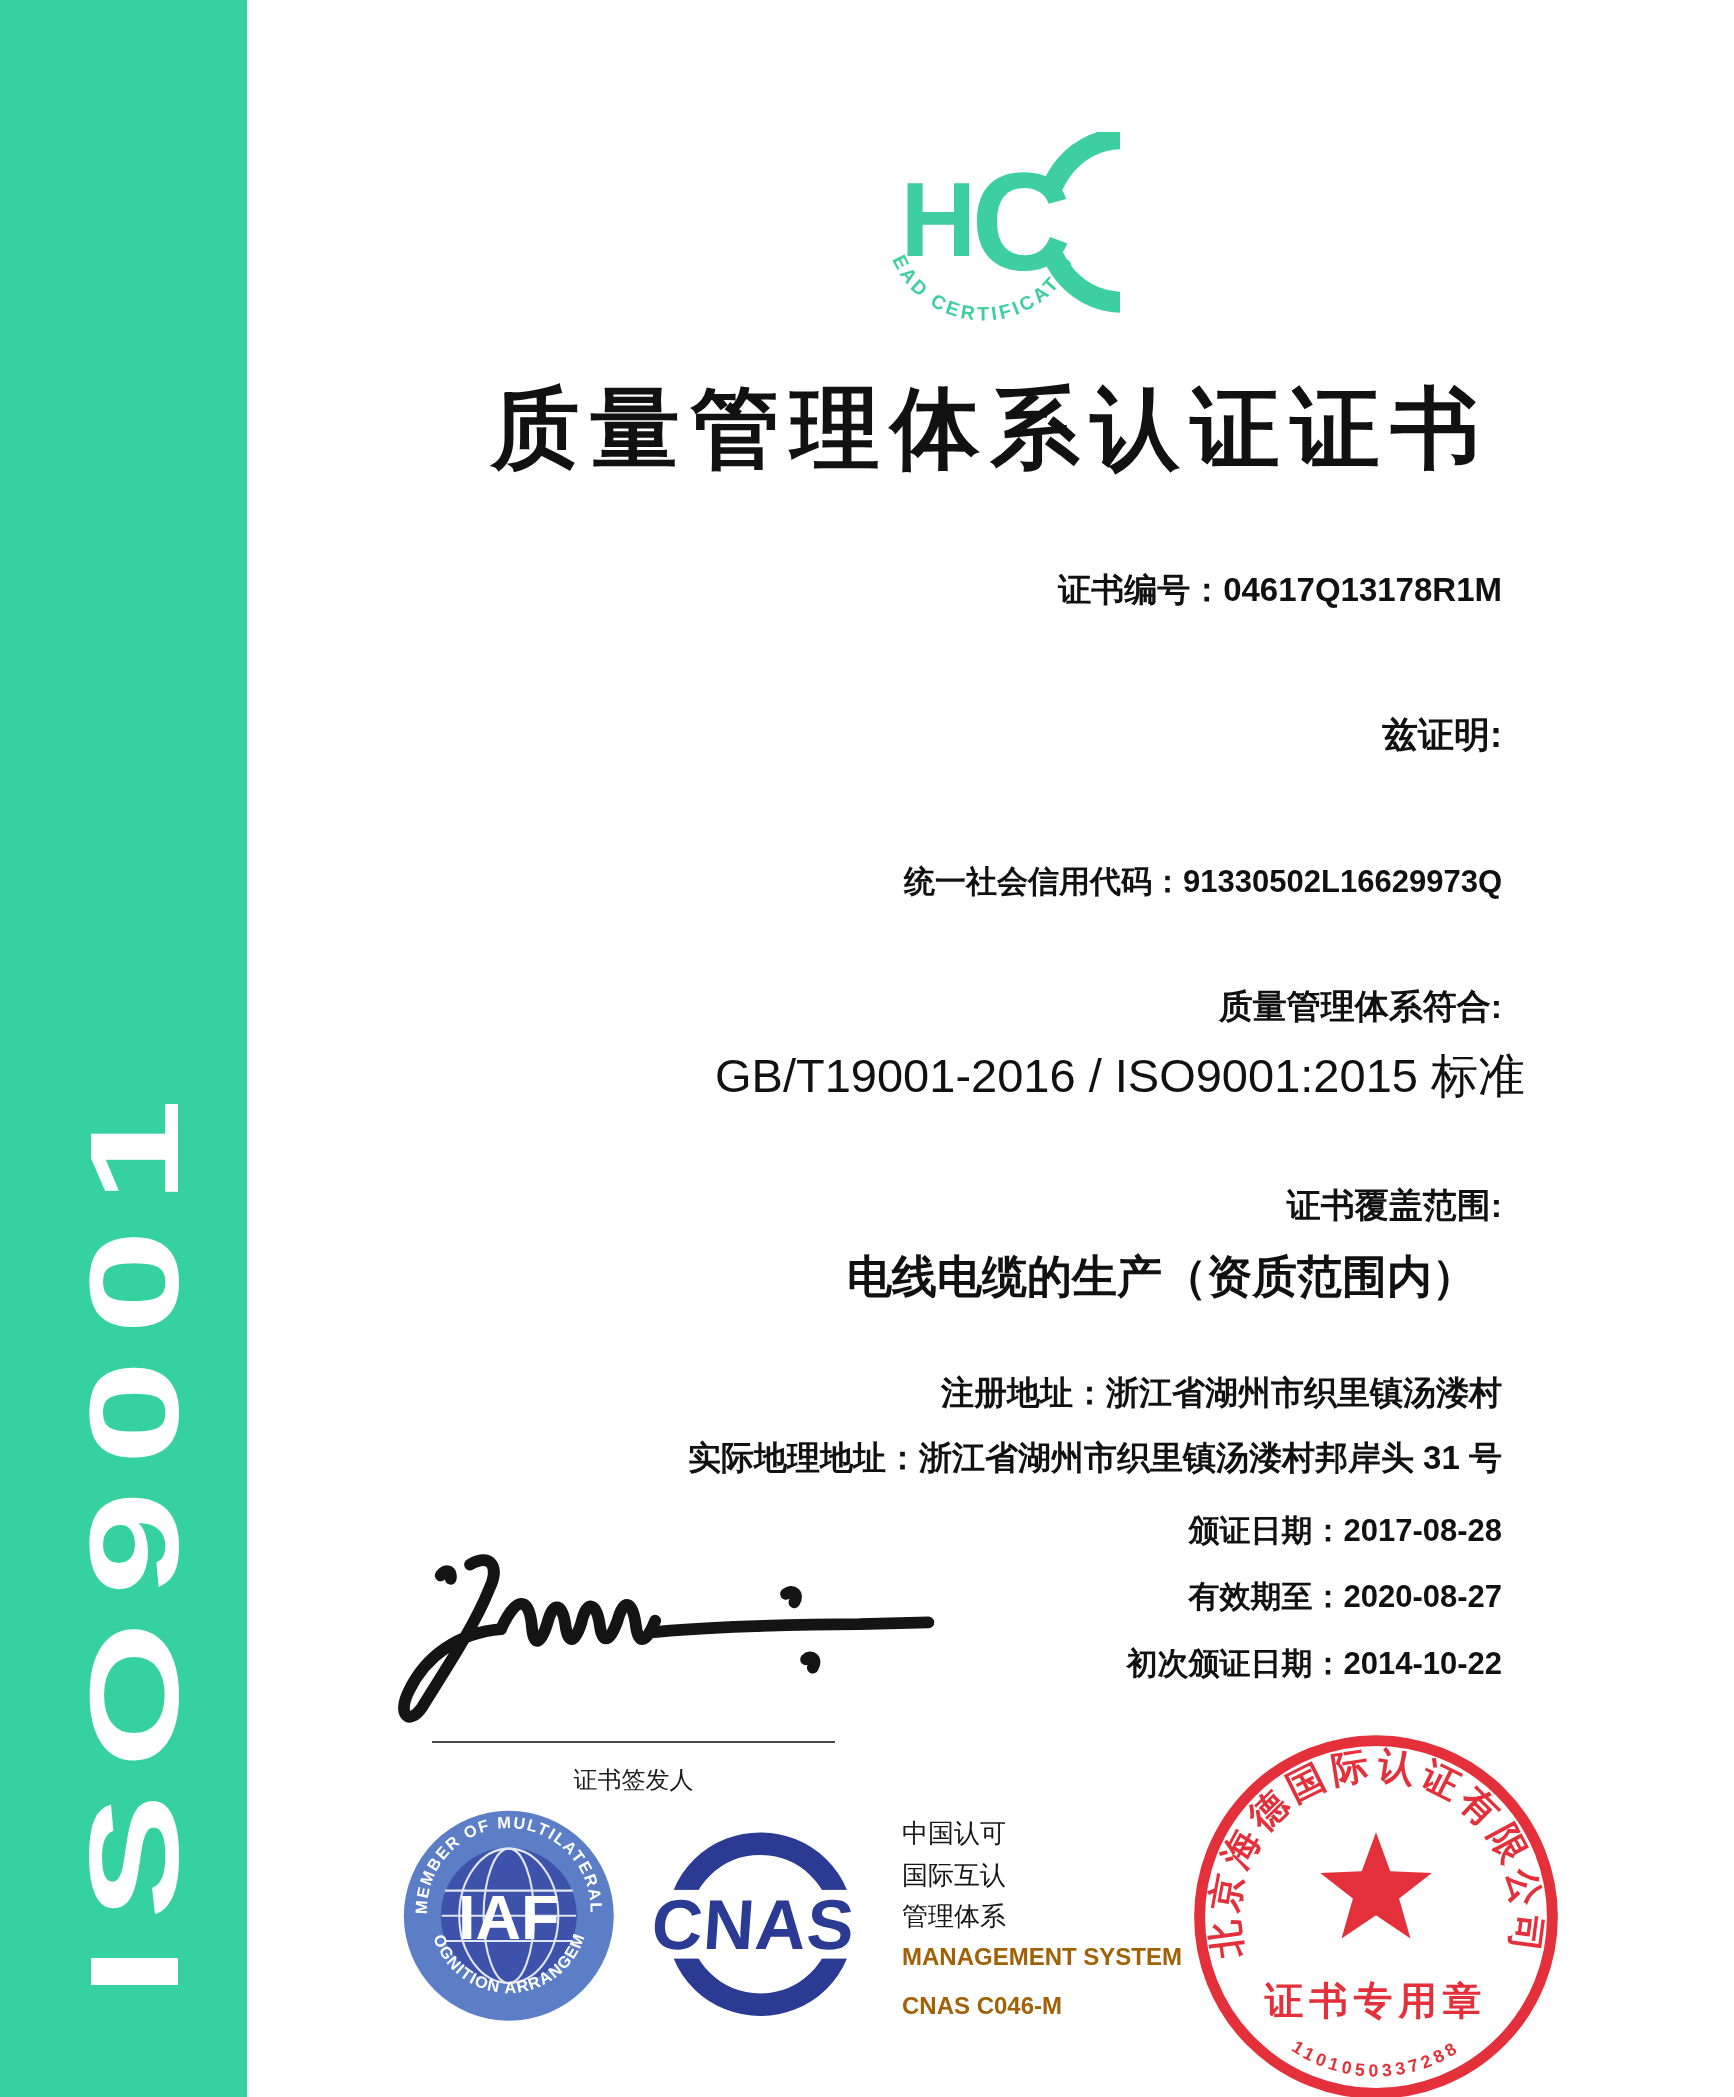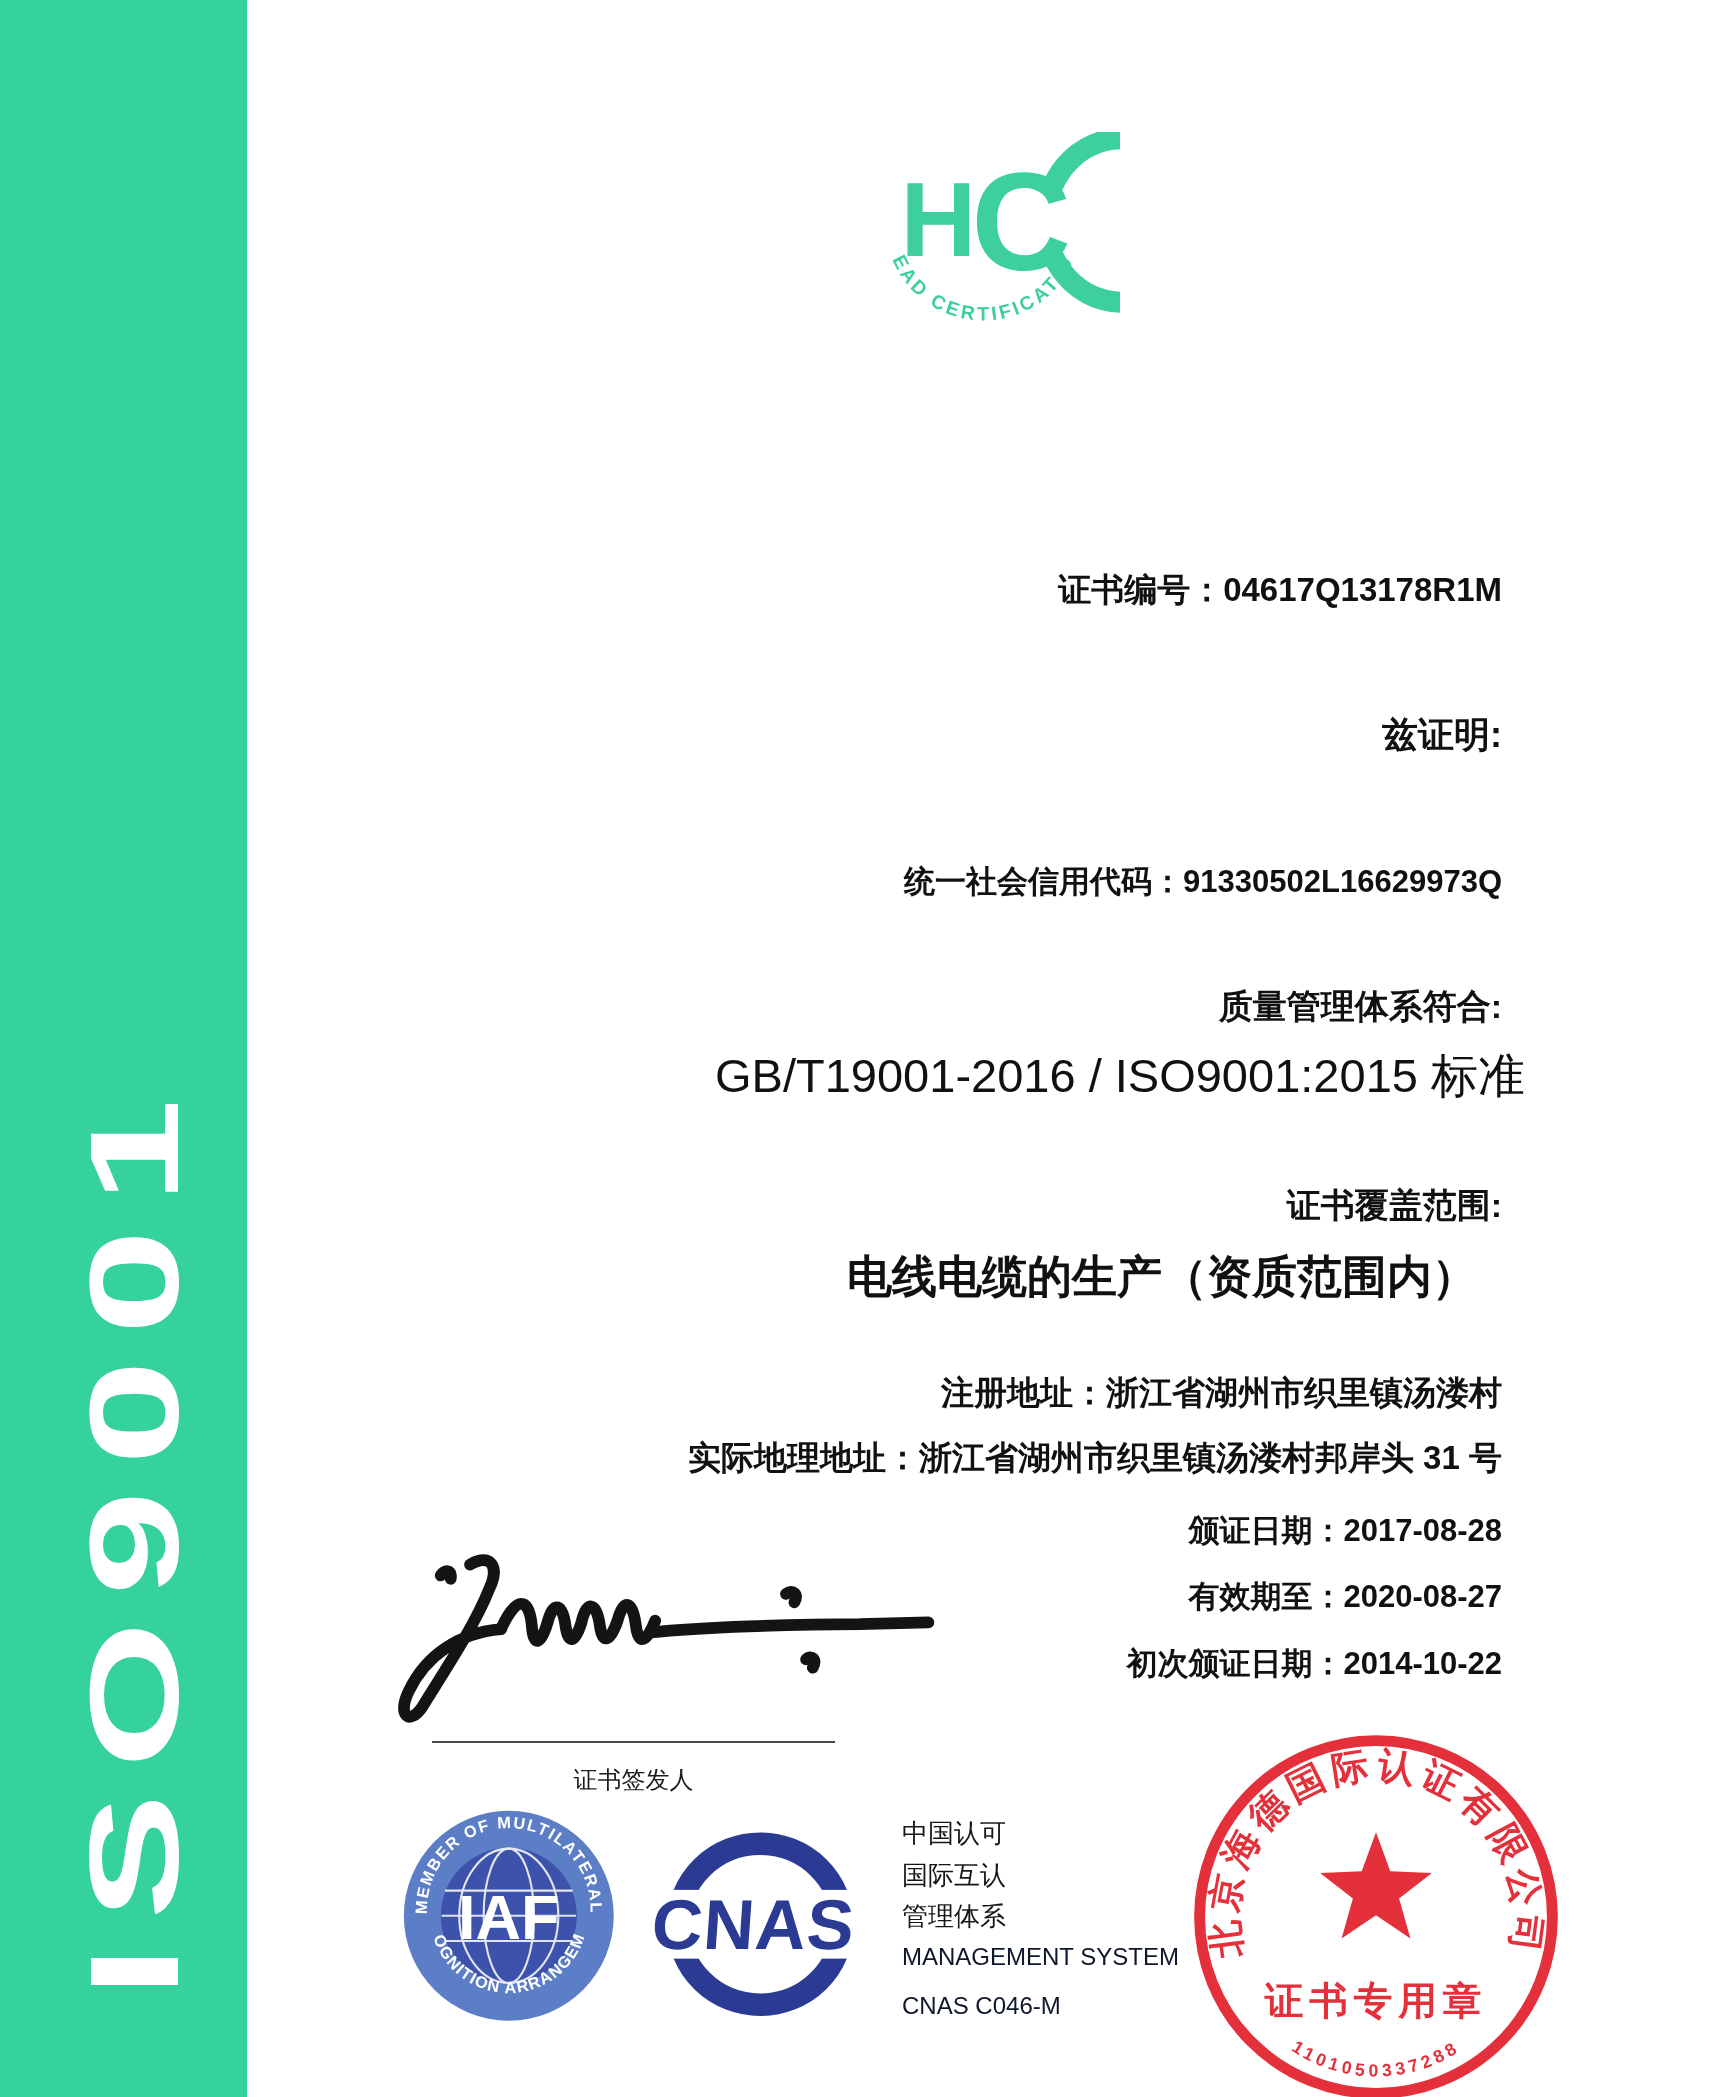--- a/index.html
+++ b/index.html
@@ -30,21 +30,21 @@
   #d-first{top:1643px;font-size:31px;}
   
   #sig-svg{left:390px;top:1552px;}
   #sig-line{left:432px;top:1741px;width:403px;height:2.1px;background:#4a4a4a;}
   #sig-caption{left:495px;top:1764px;width:277px;text-align:center;font-size:24px;color:#1c1c1c;font-family:Liberation Serif, serif;}
   
   #iaf-svg{left:403px;top:1810px;}
   #cnas-svg{left:646px;top:1827px;}
   .acc-cn{left:902px;font-size:26px;color:#161616;font-weight:500;}
   #acc1{top:1816px;} #acc2{top:1858px;} #acc3{top:1899px;}
-  .acc-en{left:902px;font-size:24px;font-weight:normal;color:#0f172a;white-space:nowrap;}
+  .acc-en{left:902px;font-size:24px;font-weight:bold;color:#a16207;white-space:nowrap;}
   #acc4{top:1943px;} #acc5{top:1992px;}
   
   #stamp-svg{left:1187px;top:1728px;opacity:.94;}
 </style>
 </head>
 <body>
 
 <div id="page">
 
   <div class="abs" id="green-band">
@@ -54,20 +54,21 @@
   <svg class="abs" style="left:847px;top:132px" width="273" height="218" viewBox="0 0 650 520">
     <path d="M 490 293 A 182 195 0 1 0 490 129" fill="none" stroke="#3ecfa0" stroke-width="50"></path>
     <text x="217" y="295" text-anchor="middle" font-size="250" font-weight="bold" fill="#3ecfa0">H</text>
     <text x="415" y="330" text-anchor="middle" font-size="330" font-weight="bold" fill="#3ecfa0">C</text>
     <path id="hc-arc" d="M 115 320 A 235 235 0 0 0 535 320" fill="none"></path>
     <text font-size="46" font-weight="bold" fill="#3ecfa0" letter-spacing="8">
       <textPath href="#hc-arc" startOffset="50%" text-anchor="middle">HEAD CERTIFICATION</textPath>
     </text>
   </svg>
 
+  <div class="abs ttl" id="cert-title">质量管理体系认证证书</div>
   <div class="abs rline" id="cert-no">证书编号：04617Q13178R1M</div>
   <div class="abs rline" id="attest">兹证明:</div>
   <div class="abs rline" id="credit">统一社会信用代码：91330502L16629973Q</div>
   <div class="abs rline" id="conform-label">质量管理体系符合:</div>
   <div class="abs" id="standard">GB/T19001-2016 / ISO9001:2015 标准</div>
   <div class="abs rline" id="scope-label">证书覆盖范围:</div>
   <div class="abs rline" id="reg-addr">注册地址：浙江省湖州市织里镇汤溇村</div>
   <div class="abs" id="scope">电线电缆的生产（资质范围内）</div>
   <div class="abs rline" id="act-addr">实际地理地址：浙江省湖州市织里镇汤溇村邦岸头 31 号</div>
   <div class="abs rline" id="d-issue">颁证日期：2017-08-28</div>

